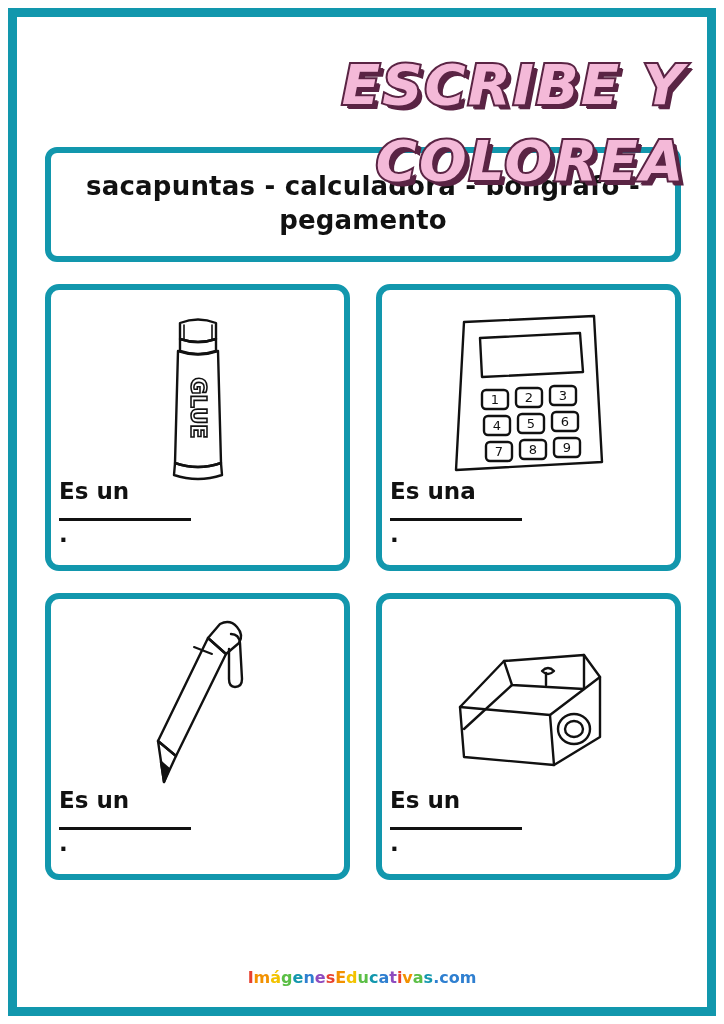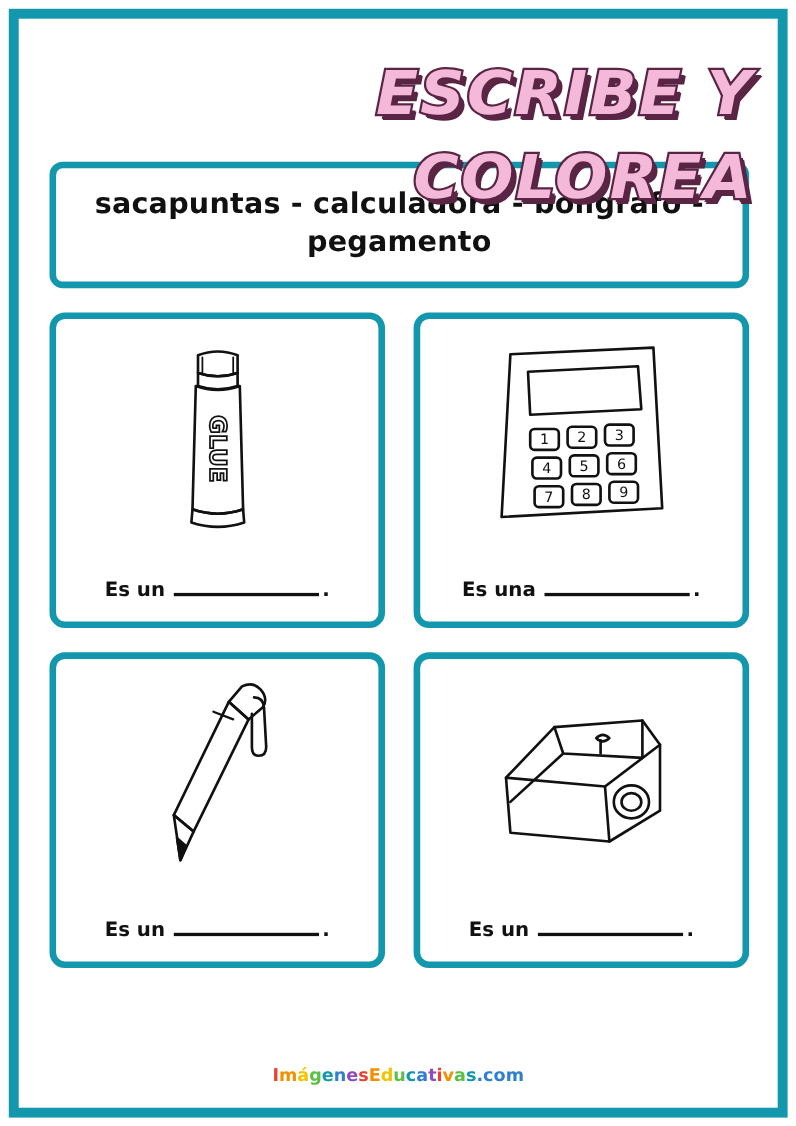--- a/index.html
+++ b/index.html
@@ -136,22 +136,23 @@
   }
   .card-prompt {
     position: absolute;
     left: 0; right: 0;
     bottom: 18px;
     display: flex;
     align-items: baseline;
     justify-content: center;
     font-family: "DejaVu Sans", sans-serif;
     font-weight: bold;
-    font-size: 18px;
+    font-size: 23px;
     color: #111;
+    flex-direction: column;
   }
   .blank {
     display: inline-block;
     border-bottom: 3px solid #111;
     width: 132px;
     height: 14px;
     margin: 0 3px 0 8px;
   }
 
   

